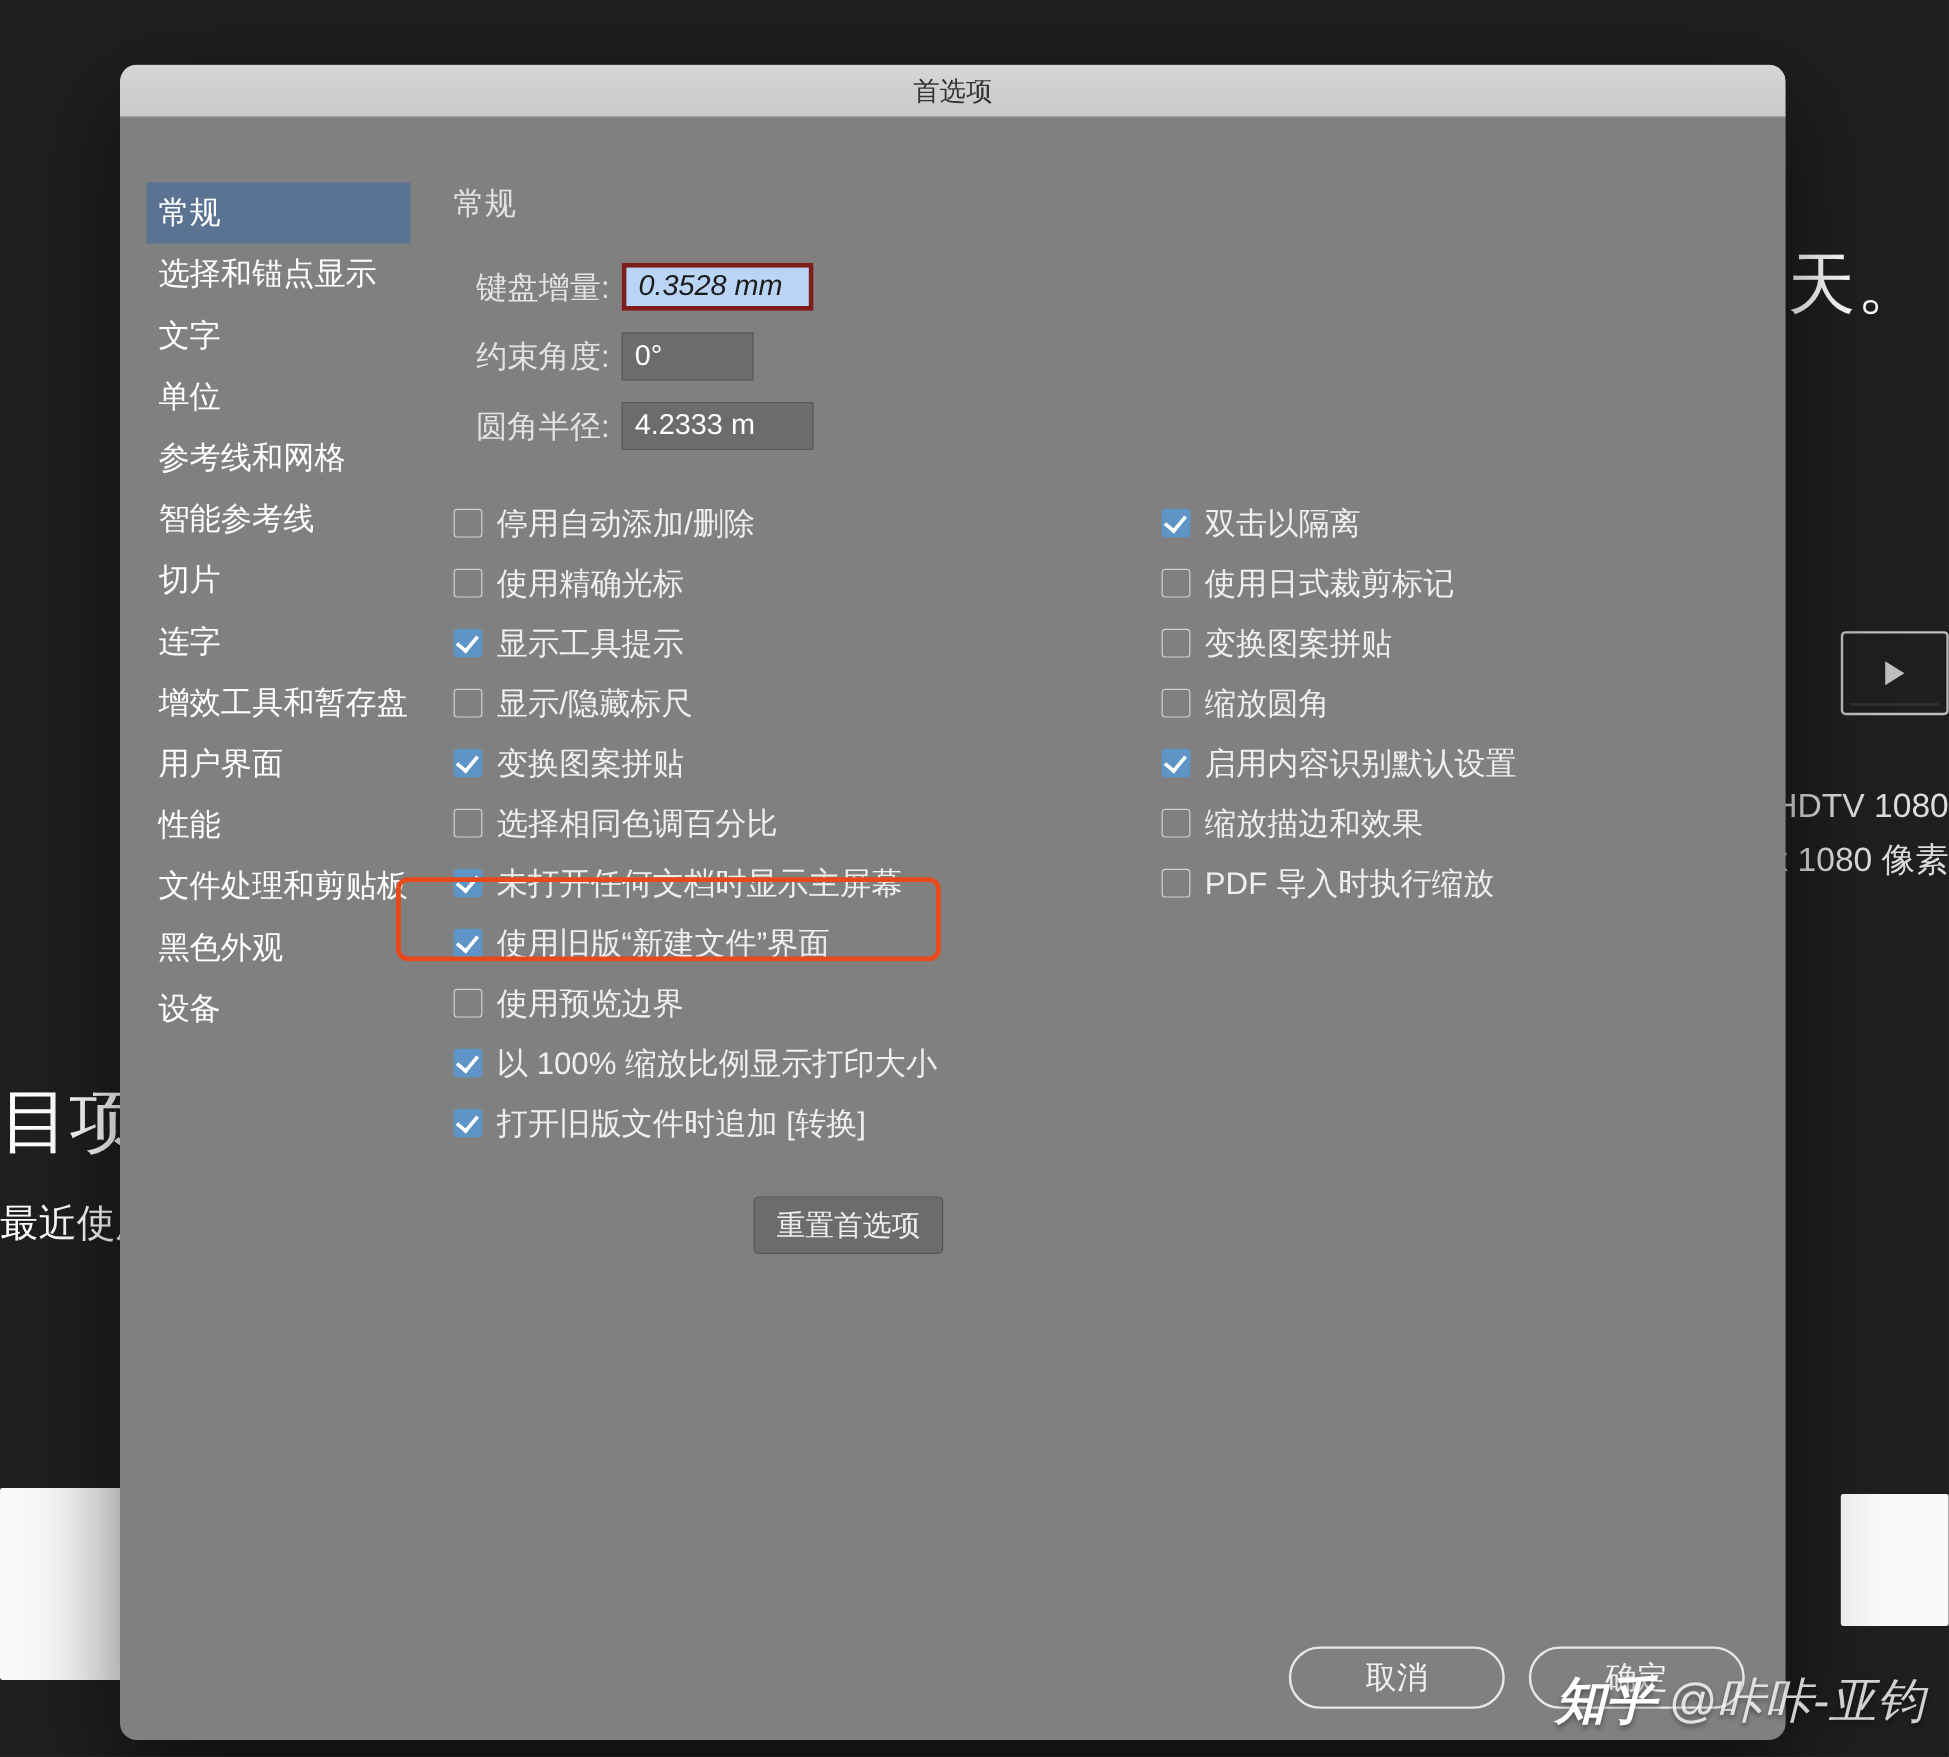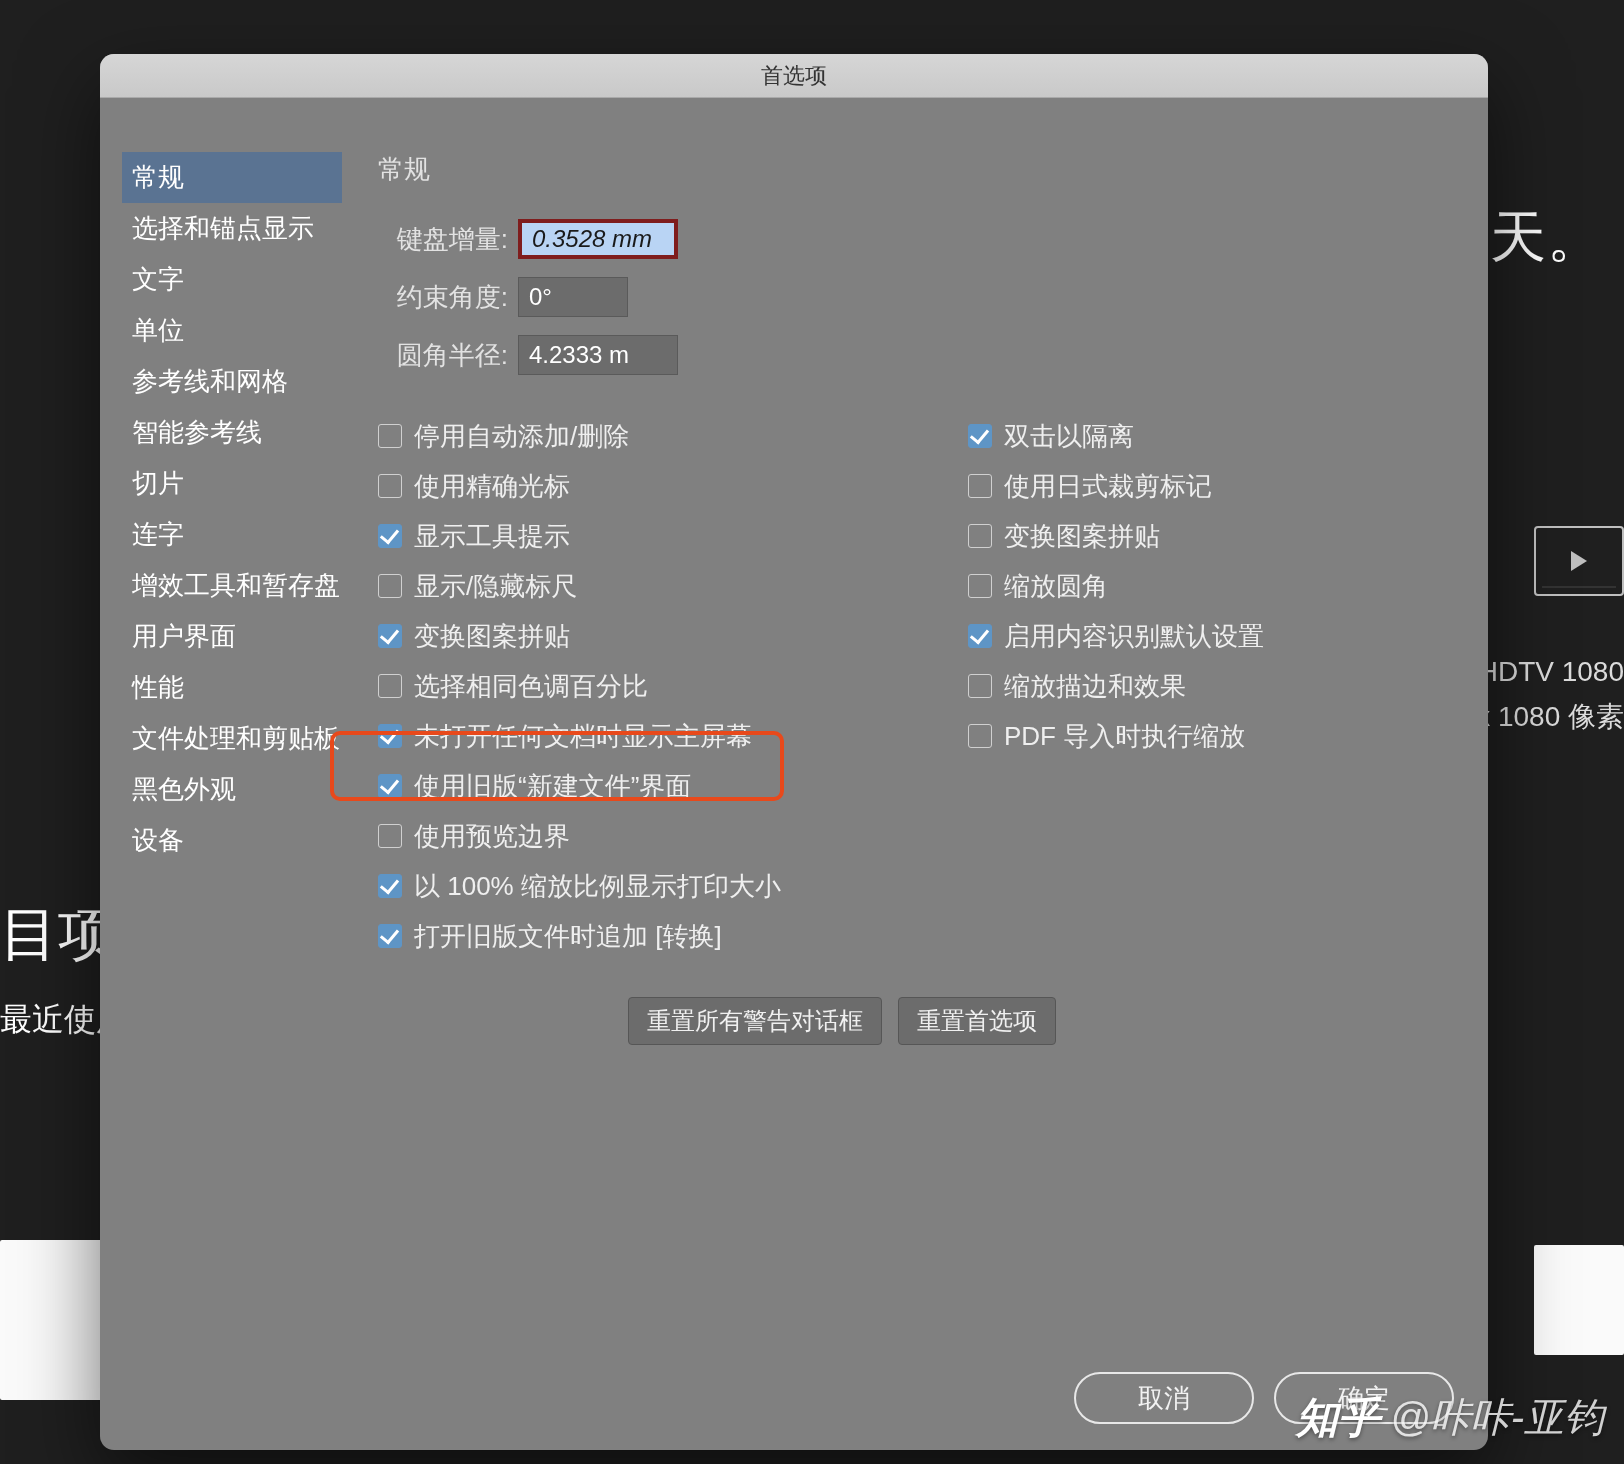--- a/index.html
+++ b/index.html
@@ -364,21 +364,20 @@
             <div class="chk-row">
               <span class="chk"></span>
               <span>PDF 导入时执行缩放</span>
             </div>
           </div>
       </div>
 
       <div class="highlight-box" style="left:-12px; top:579px; width:454px; height:70px;"></div>
 
       <div class="bottom-buttons-center">
-        <button class="std-button">重置所有警告对话框</button>
         <button class="std-button">重置首选项</button>
       </div>
     </div>
 
     <div class="dialog-footer">
       <button class="pill-button">取消</button>
       <button class="pill-button">确定</button>
     </div>
   </div>
 </div>

